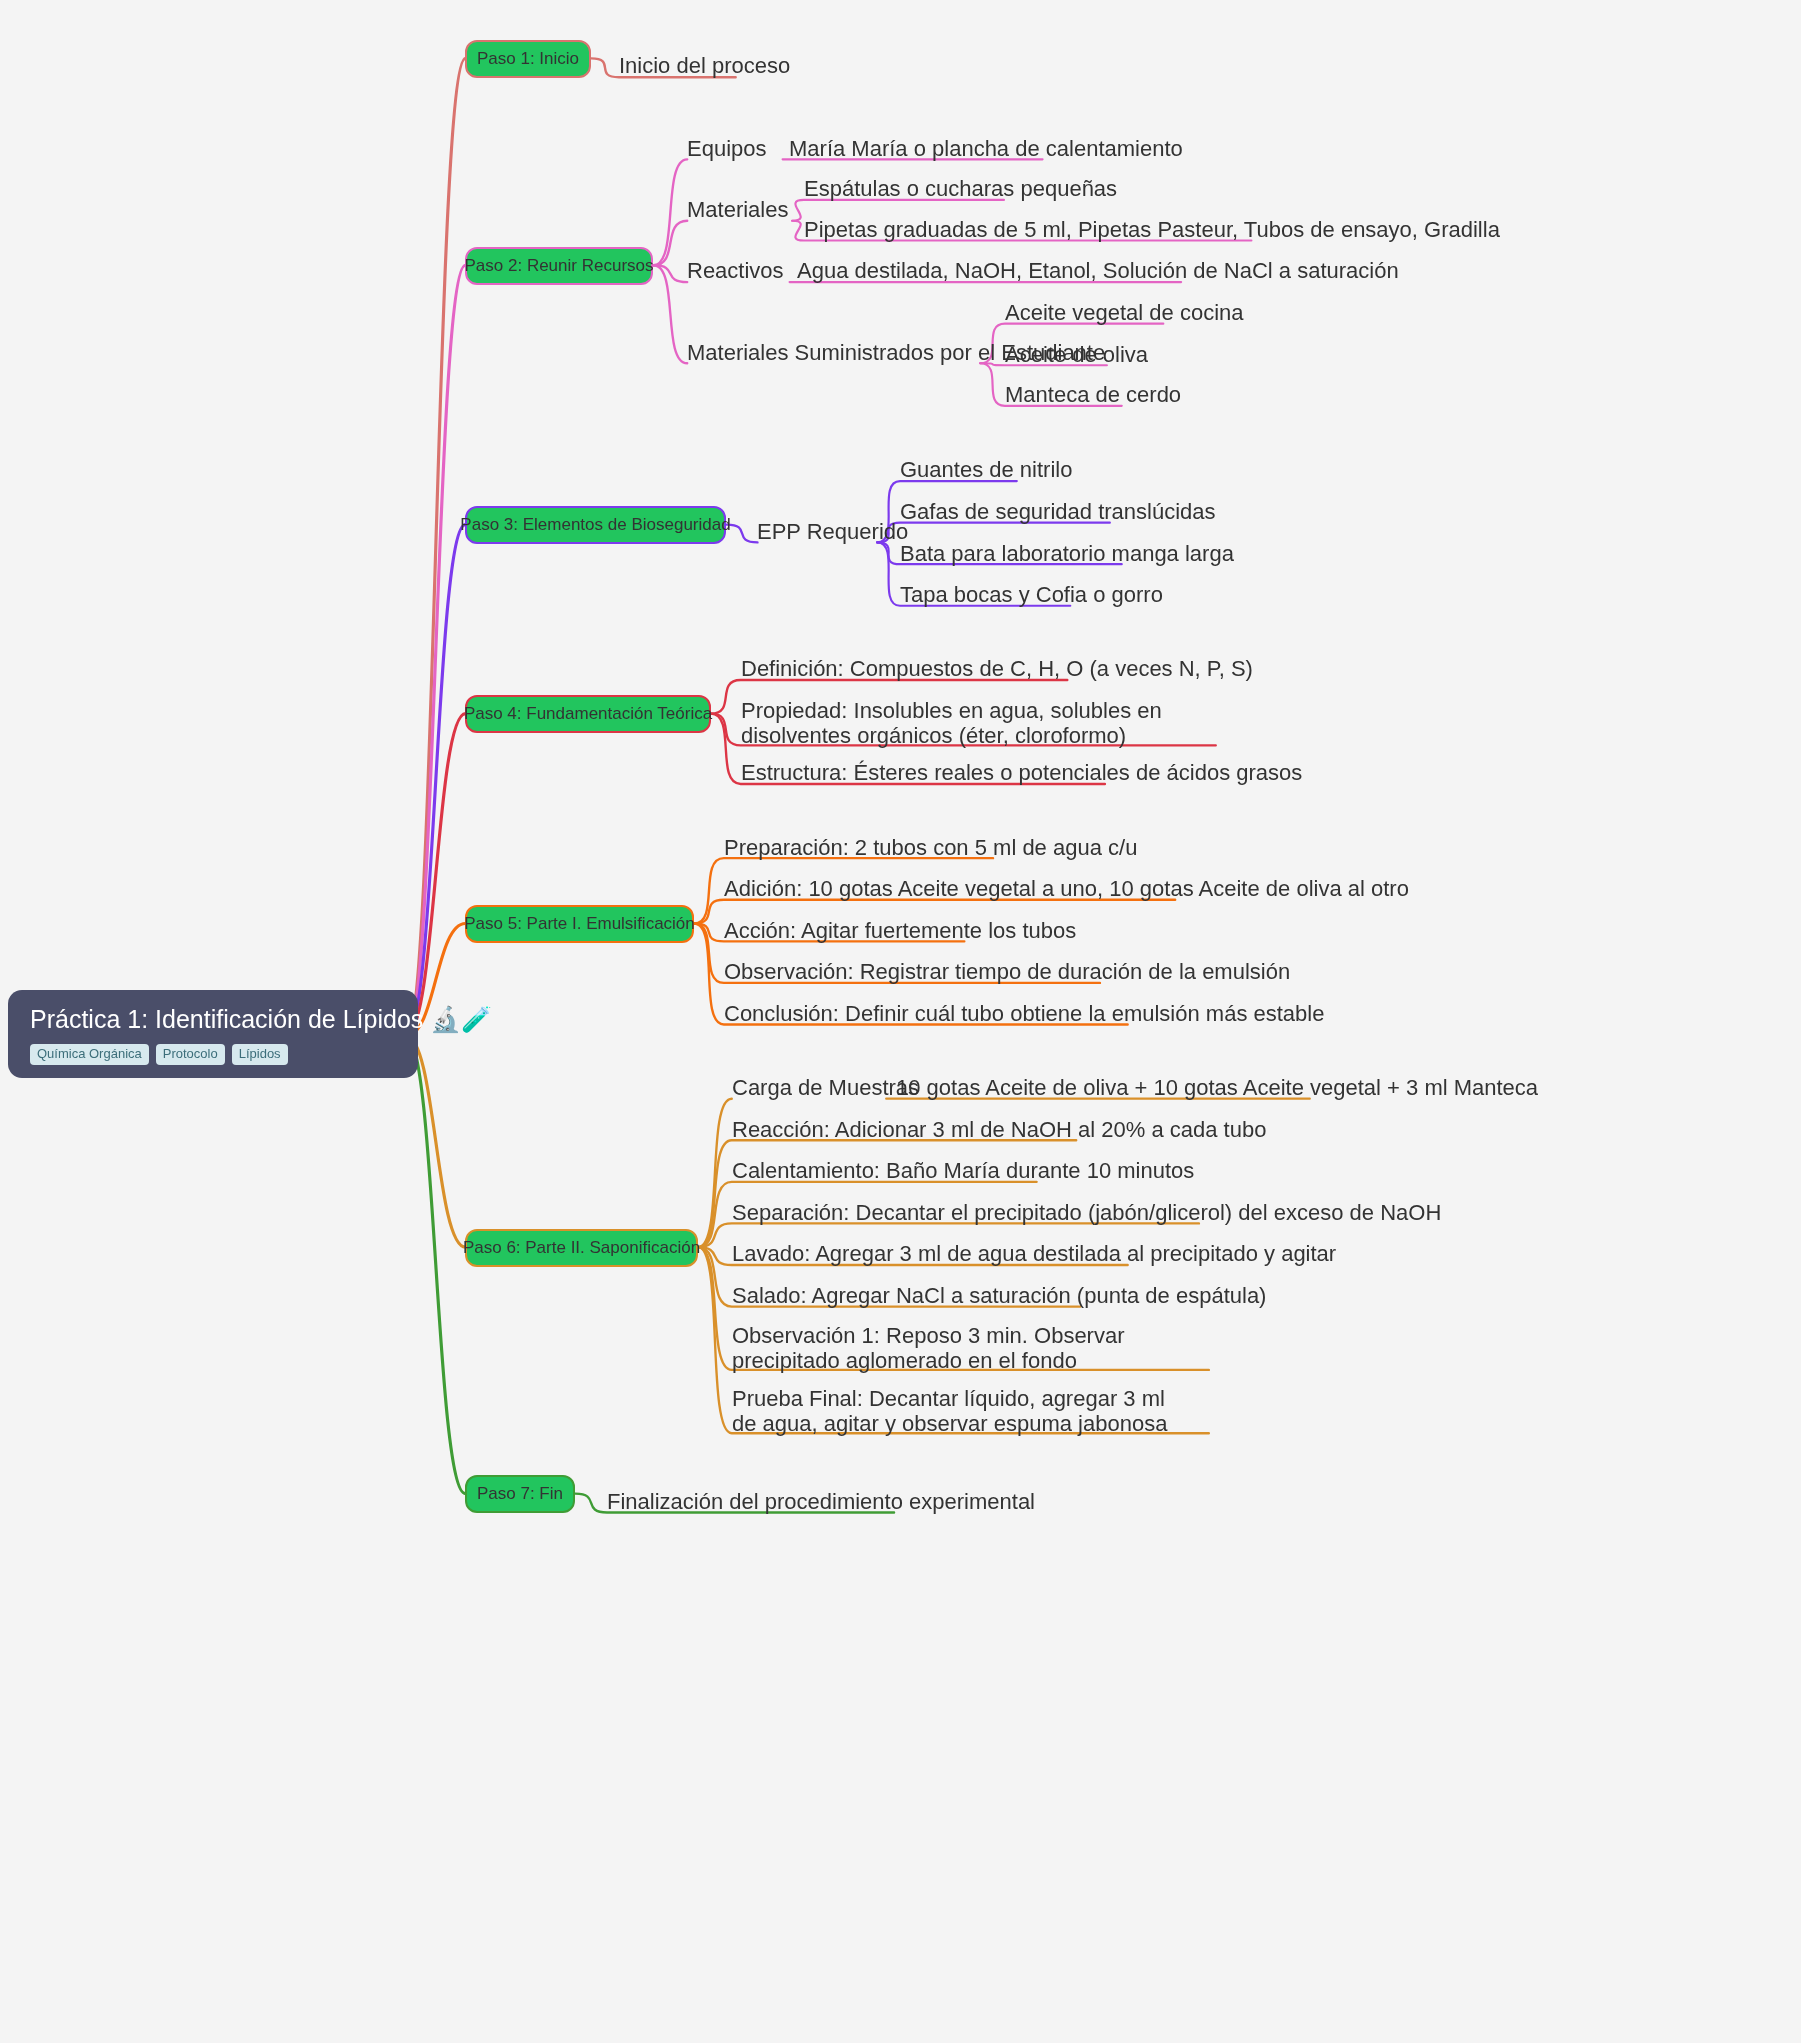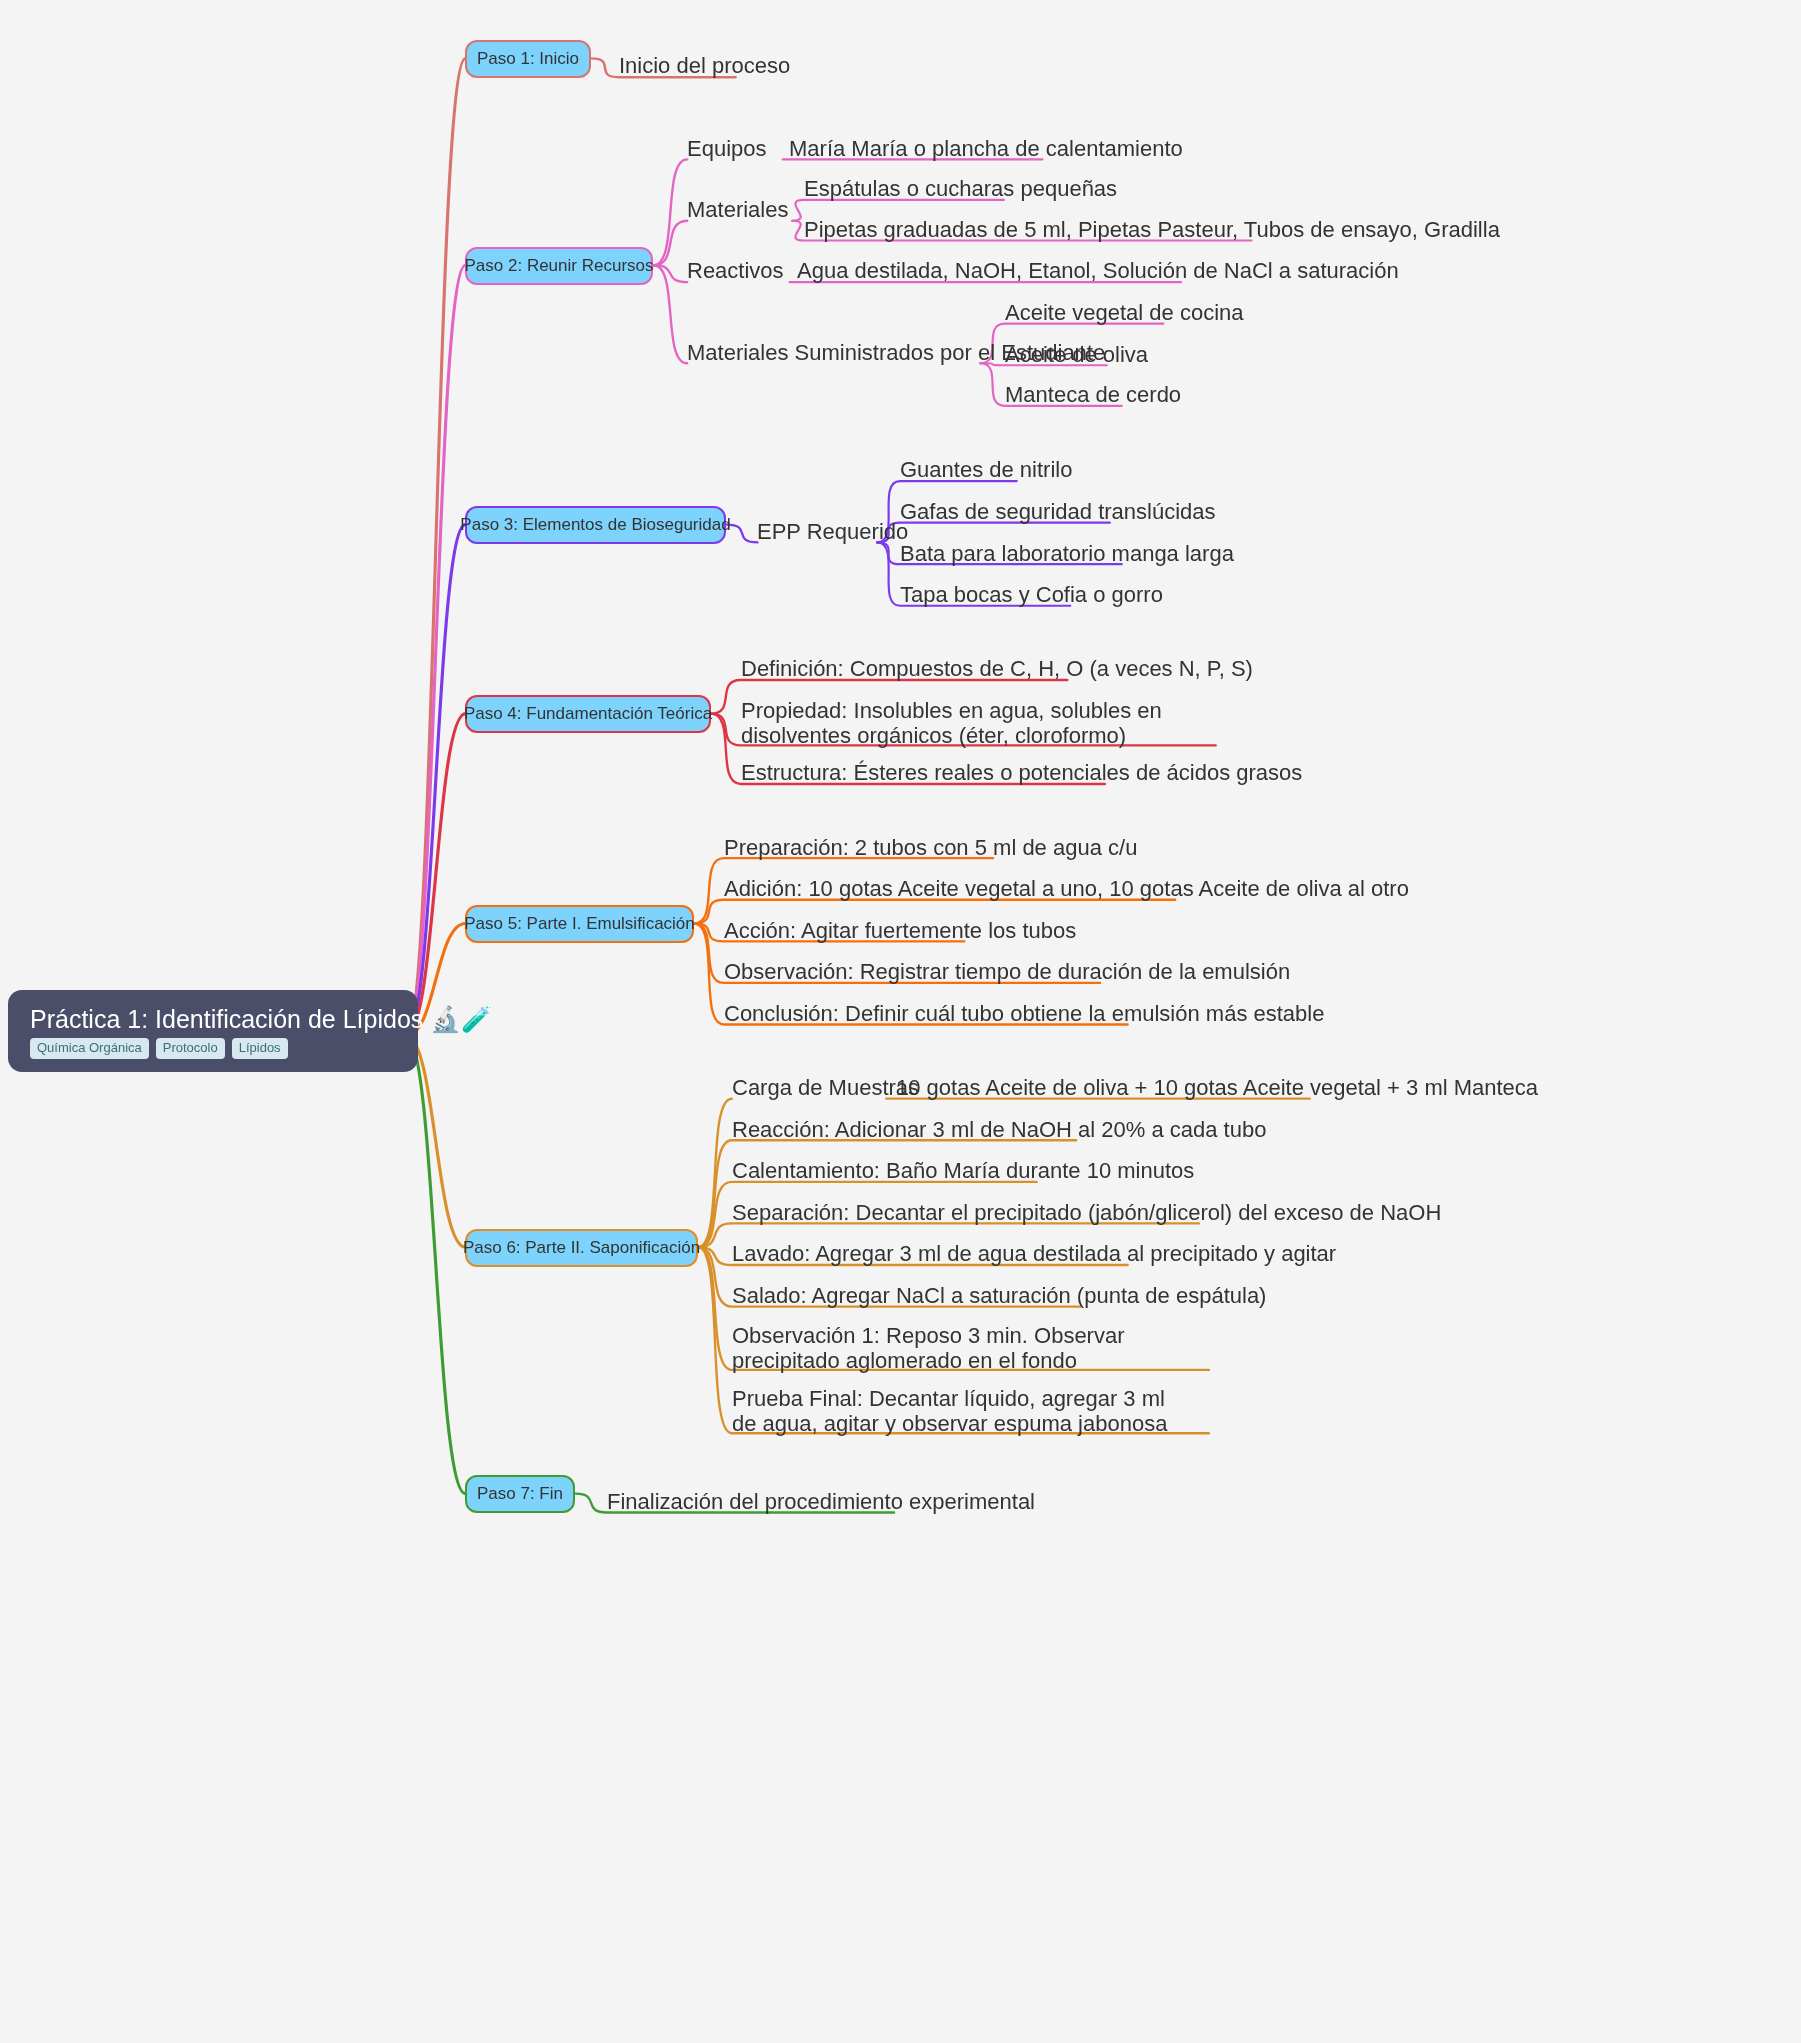--- a/index.html
+++ b/index.html
@@ -38,39 +38,39 @@
     color: #ffffff;
   }
   .root-title {
     font-size: 25px;
     line-height: 30px;
     font-weight: 400;
     white-space: nowrap;
     color: #ffffff;
   }
   .root-tags {
-    margin-top: 4px;
+    margin-top: 10px;
     display: flex;
     gap: 7px;
   }
   .root-tag {
     background: #d7e9ee;
     color: #3c6e7a;
     font-size: 13px;
     line-height: 16px;
     padding: 2px 7px 3px 7px;
     border-radius: 4px;
     white-space: nowrap;
   }
 
   
   .pill {
     position: absolute;
     box-sizing: border-box;
-    background: #7dd3fc;
+    background: #22c55e;
     border: 2.5px solid #999;
     border-radius: 12px;
     display: flex;
     align-items: center;
     justify-content: center;
     padding: 0 16px;
     white-space: nowrap;
   }
   .pill-label {
     font-size: 17px;

